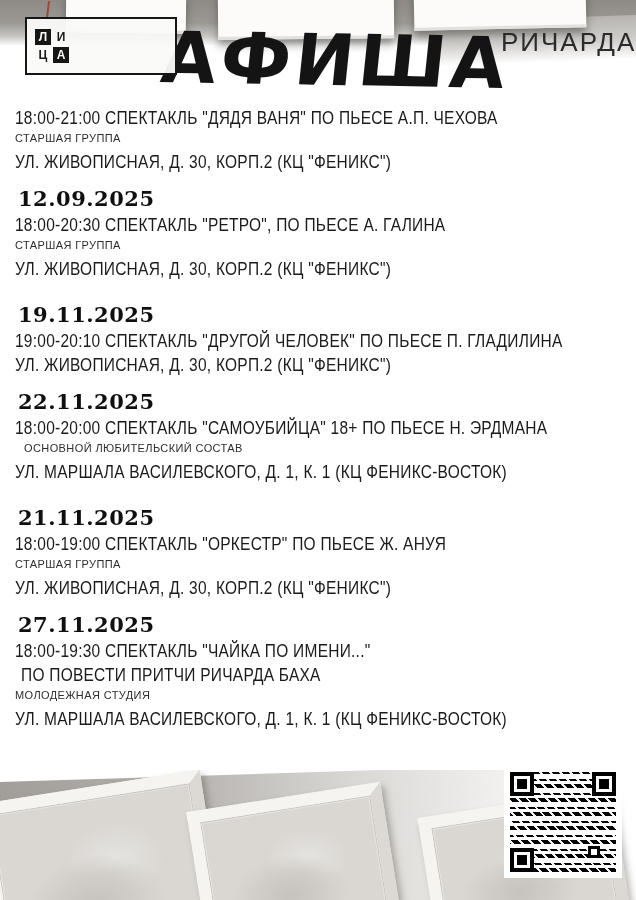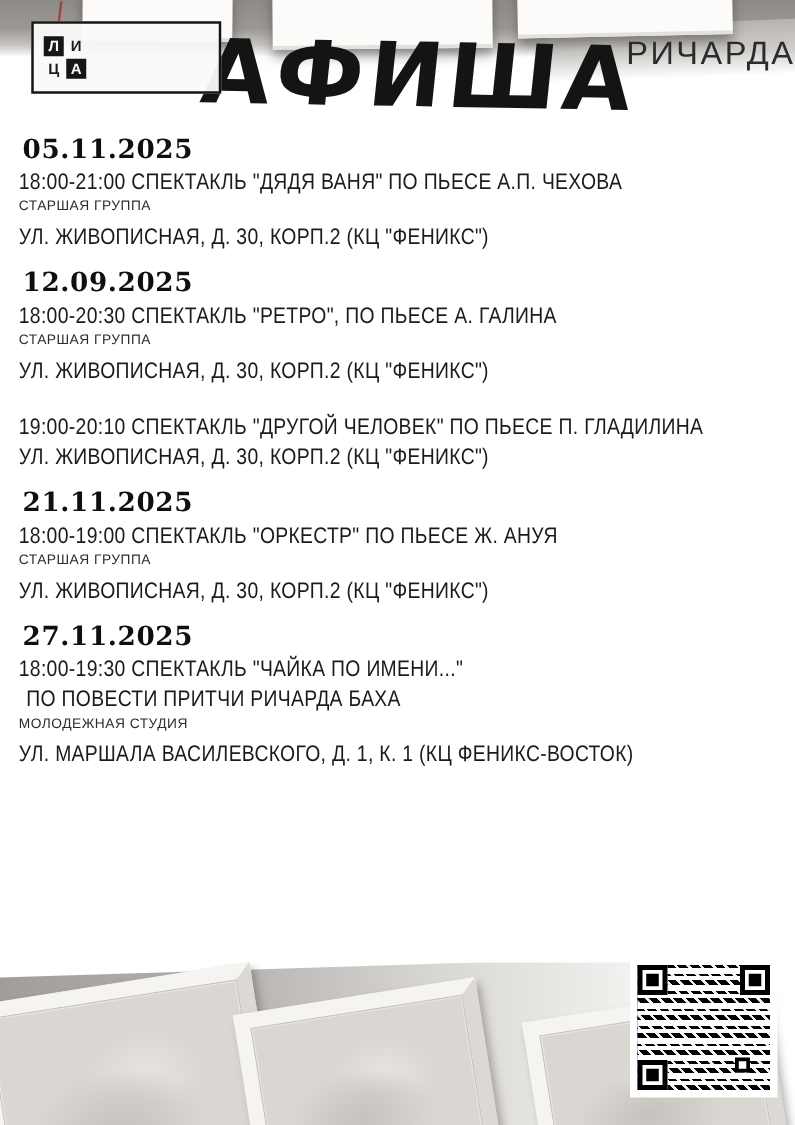--- a/index.html
+++ b/index.html
@@ -142,38 +142,44 @@
       <span class="cell inv">А</span>
     </div>
   </div>
 
   <div class="title">АФИША</div>
   <div class="month">РИЧАРДА</div>
 
   <div class="events">
 
     <section class="event gap-sm">
-      <div class="date">05.11.2025</div>
       <div class="line">18:00-21:00  СПЕКТАКЛЬ "ДЯДЯ ВАНЯ" ПО ПЬЕСЕ А.П. ЧЕХОВА</div>
       <div class="group">СТАРШАЯ ГРУППА</div>
       <div class="line">УЛ. ЖИВОПИСНАЯ, Д. 30, КОРП.2 (КЦ "ФЕНИКС")</div>
     </section>
 
     <section class="event gap-lg">
       <div class="date">12.09.2025</div>
       <div class="line">18:00-20:30  СПЕКТАКЛЬ "РЕТРО", ПО ПЬЕСЕ А. ГАЛИНА</div>
       <div class="group">СТАРШАЯ ГРУППА</div>
       <div class="line">УЛ. ЖИВОПИСНАЯ, Д. 30, КОРП.2 (КЦ "ФЕНИКС")</div>
     </section>
 
     <section class="event gap-sm">
+      <div class="date">19.11.2025</div>
       <div class="line">19:00-20:10 СПЕКТАКЛЬ "ДРУГОЙ ЧЕЛОВЕК" ПО ПЬЕСЕ П. ГЛАДИЛИНА</div>
       <div class="line">УЛ. ЖИВОПИСНАЯ, Д. 30, КОРП.2 (КЦ "ФЕНИКС")</div>
     </section>
 
+    <section class="event gap-lg">
+      <div class="date">22.11.2025</div>
+      <div class="line">18:00-20:00 СПЕКТАКЛЬ "САМОУБИЙЦА" 18+ ПО ПЬЕСЕ Н. ЭРДМАНА</div>
+      <div class="group indent">ОСНОВНОЙ ЛЮБИТЕЛЬСКИЙ СОСТАВ</div>
+      <div class="line">УЛ. МАРШАЛА ВАСИЛЕВСКОГО, Д. 1, К. 1 (КЦ ФЕНИКС-ВОСТОК)</div>
+    </section>
 
     <section class="event gap-sm">
       <div class="date">21.11.2025</div>
       <div class="line">18:00-19:00  СПЕКТАКЛЬ "ОРКЕСТР" ПО ПЬЕСЕ Ж. АНУЯ</div>
       <div class="group">СТАРШАЯ ГРУППА</div>
       <div class="line">УЛ. ЖИВОПИСНАЯ, Д. 30, КОРП.2 (КЦ "ФЕНИКС")</div>
     </section>
 
     <section class="event">
       <div class="date">27.11.2025</div>

